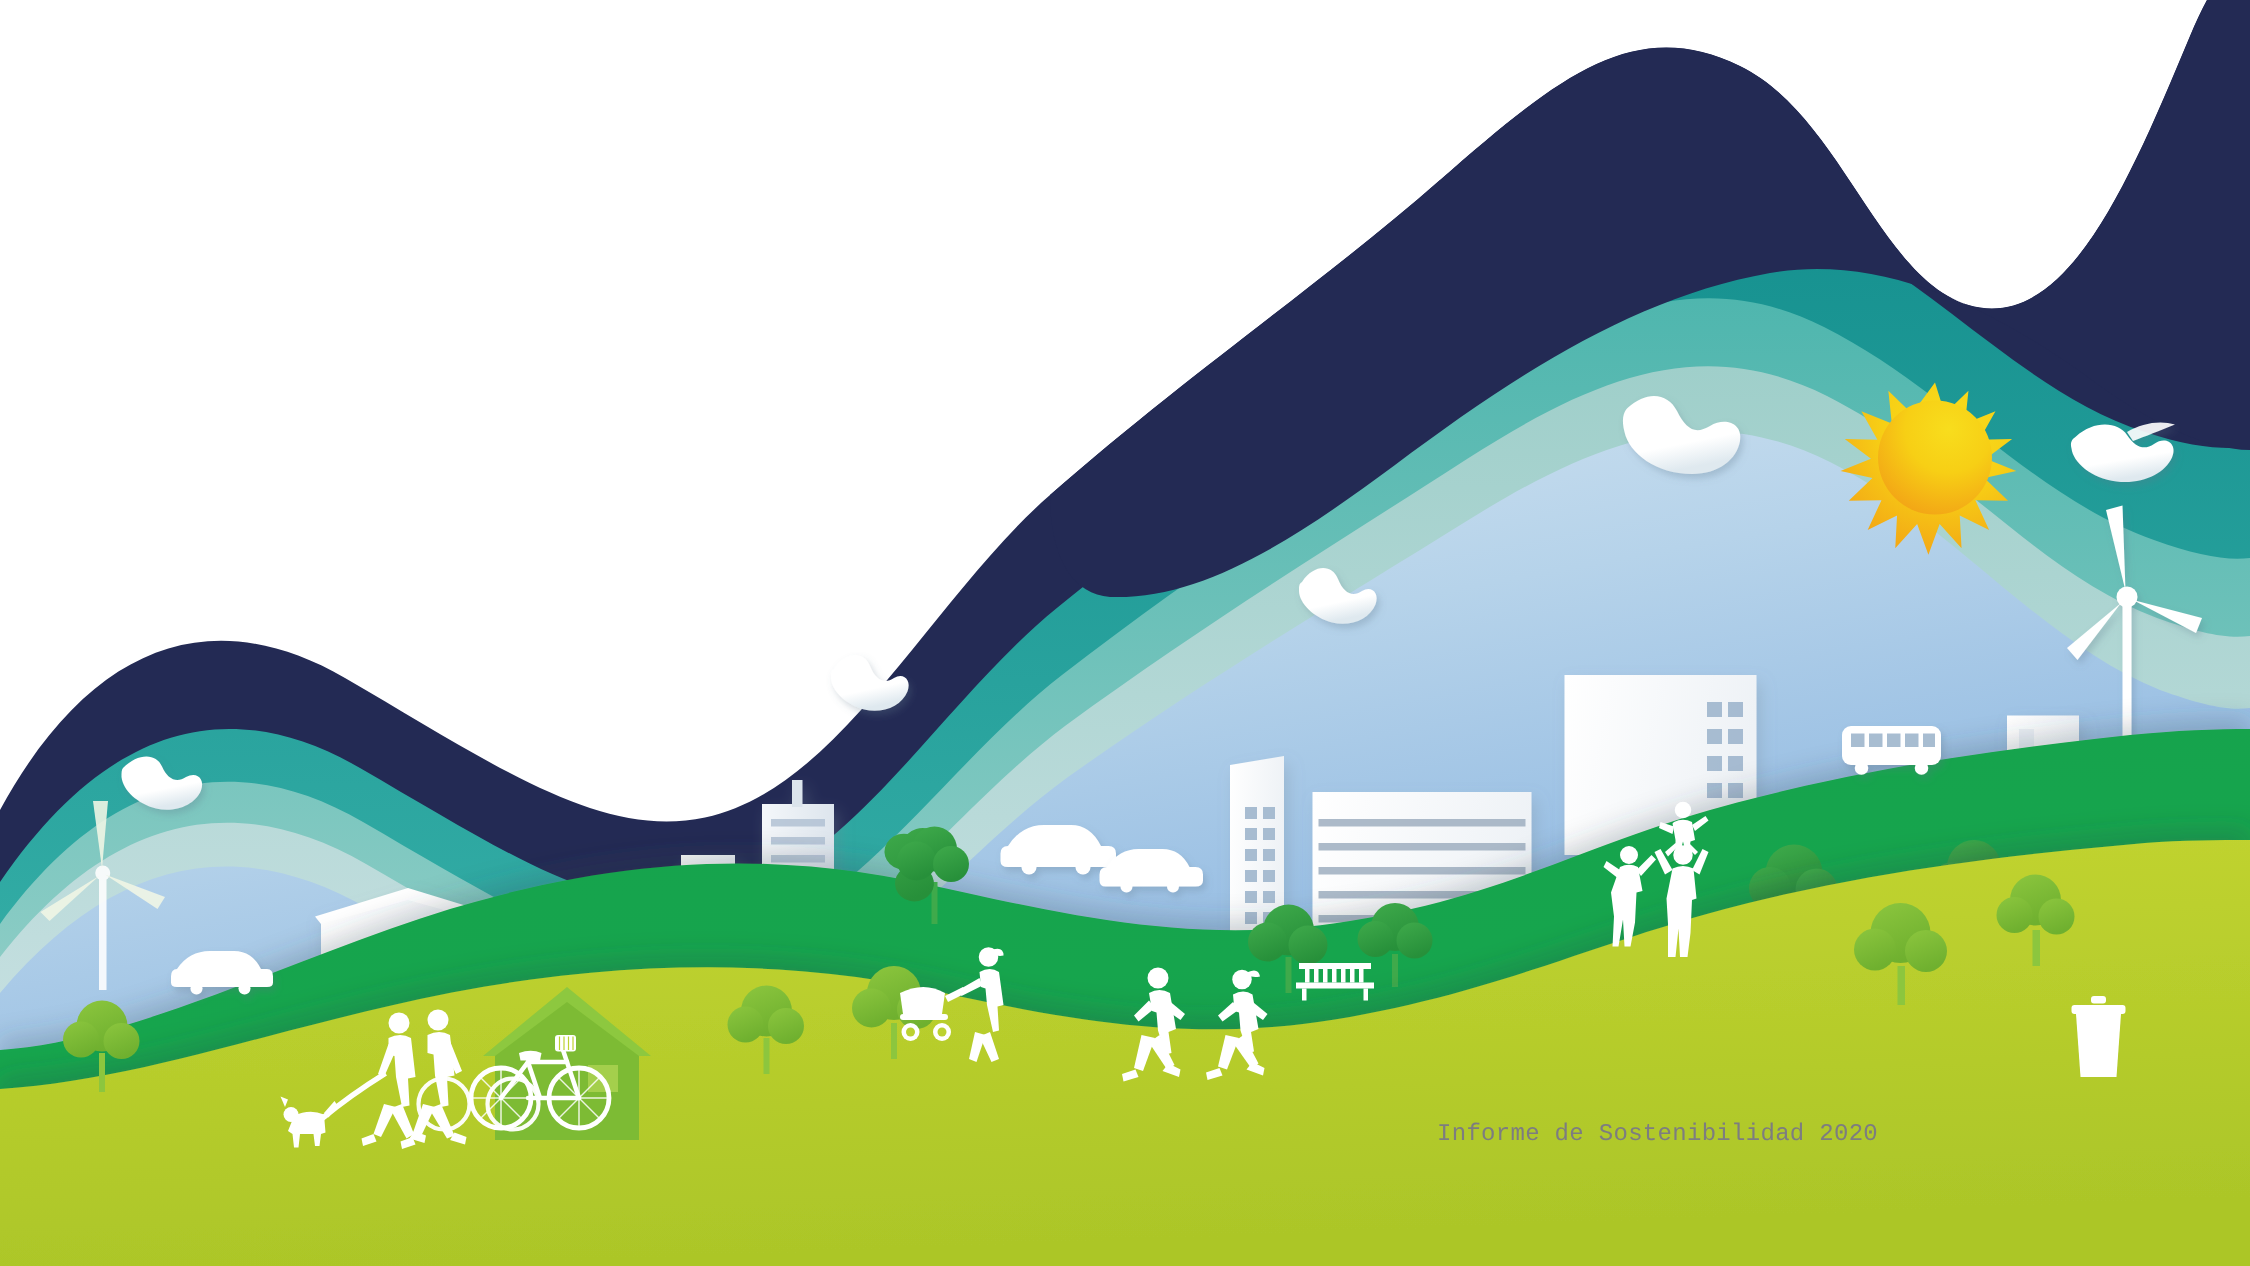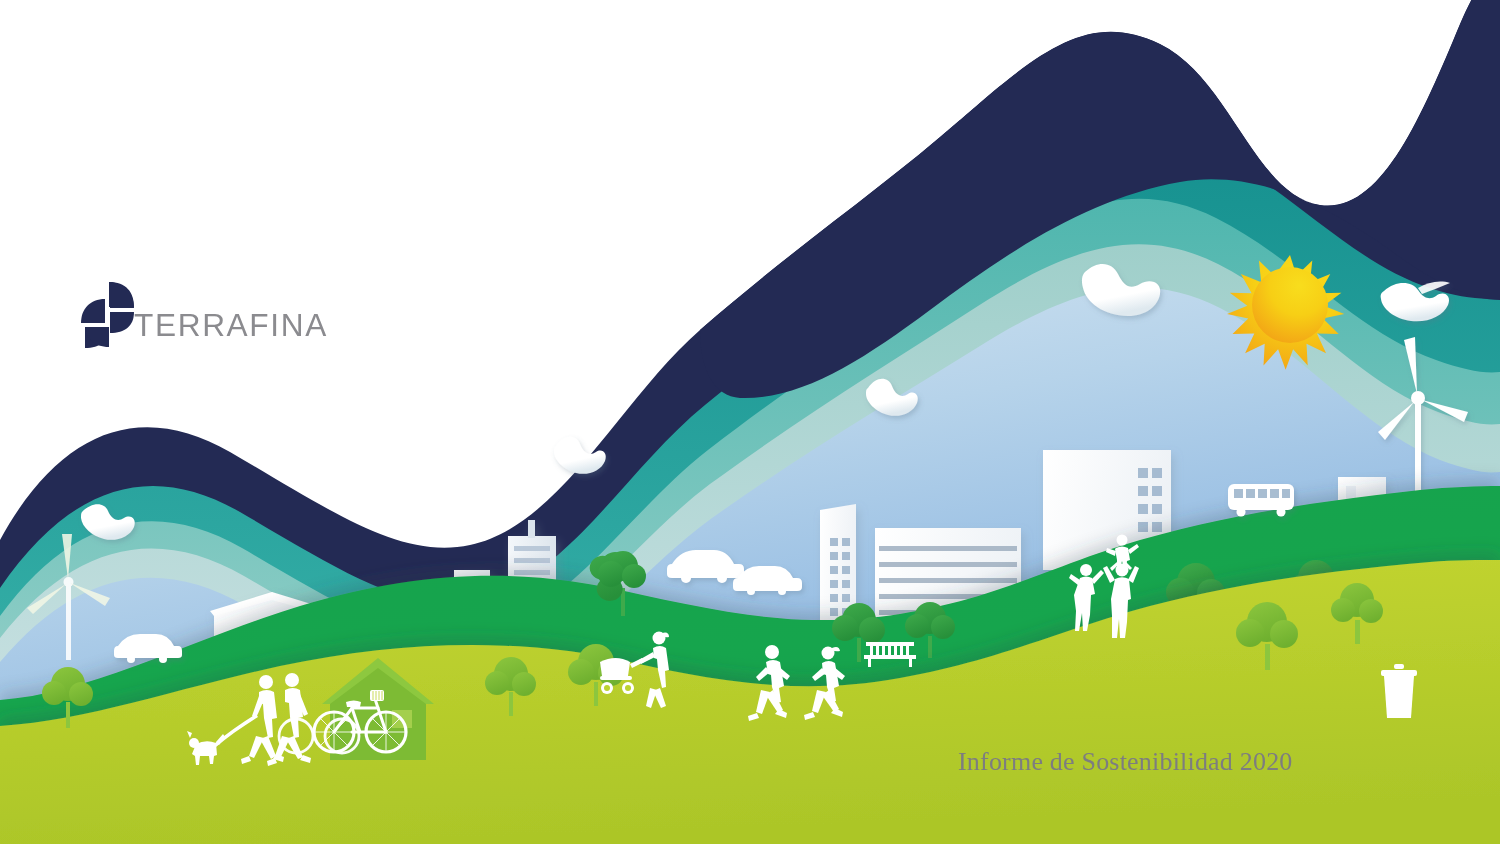--- a/index.html
+++ b/index.html
@@ -51,22 +51,22 @@
   .logo-word {
     font-size:31px; letter-spacing:1.6px; font-weight:400;
     color:#8b8b8f; margin-left:-6px; margin-bottom:4px;
     font-family:"Liberation Sans", sans-serif;
     transform:scaleX(1.02); transform-origin:left bottom;
   }
 
   
   .caption {
     position:absolute; left:958px; top:747px; z-index:40;
-    font-size:26px; color:#7d7d80; letter-spacing:0.2px;
-    font-family:Liberation Serif, serif;
+    font-size:16px; color:#7d7d80; letter-spacing:0.2px;
+    font-family:Liberation Mono, monospace;
     white-space:nowrap;
   }
 </style>
 </head>
 <body>
 
 <div id="cover">
 
   <svg id="scene" viewBox="0 0 1500 844" preserveAspectRatio="none" xmlns="http://www.w3.org/2000/svg">
     <defs>
@@ -634,31 +634,16 @@
       </g>
       <g opacity="0.96">
         <circle cx="296" cy="736" r="17" fill="none" stroke="#ffffff" stroke-width="2.8"></circle>
         <circle cx="342" cy="736" r="17" fill="none" stroke="#ffffff" stroke-width="2.8"></circle>
       </g>
 
     </g>
   </svg>
 
 
-  <div class="logo-block">
-    <svg class="logo-mark" viewBox="0 0 62 68" xmlns="http://www.w3.org/2000/svg">
-
-      <path d="M33,2 C50,2 58,12 58,27 L33,27 Z M33,2 L33,27 L33,27 C33,12 33,2 33,2 Z" fill="#232a54"></path>
-      <path d="M33,2 C49,3 58,13 58,28 L34,28 L34,2 Z" fill="#232a54"></path>
-
-      <path d="M29,19 L29,43 L5,43 C5,29 14,19 29,19 Z" fill="#232a54"></path>
-
-      <path d="M9,47 L33,47 L33,47 C33,61 24,68 9,68 L9,47 Z" fill="#232a54"></path>
-      <path d="M33,47 L33,67 C18,67 9,58 9,47 Z" fill="#232a54"></path>
-
-      <path d="M34,32 L58,32 L58,32 C58,46 49,53 34,53 Z" fill="#232a54"></path>
-    </svg>
-    <span class="logo-word">TERRAFINA</span>
-  </div>
 
   <div class="caption">Informe de Sostenibilidad 2020</div>
 
 </div>
 
 </body></html>

